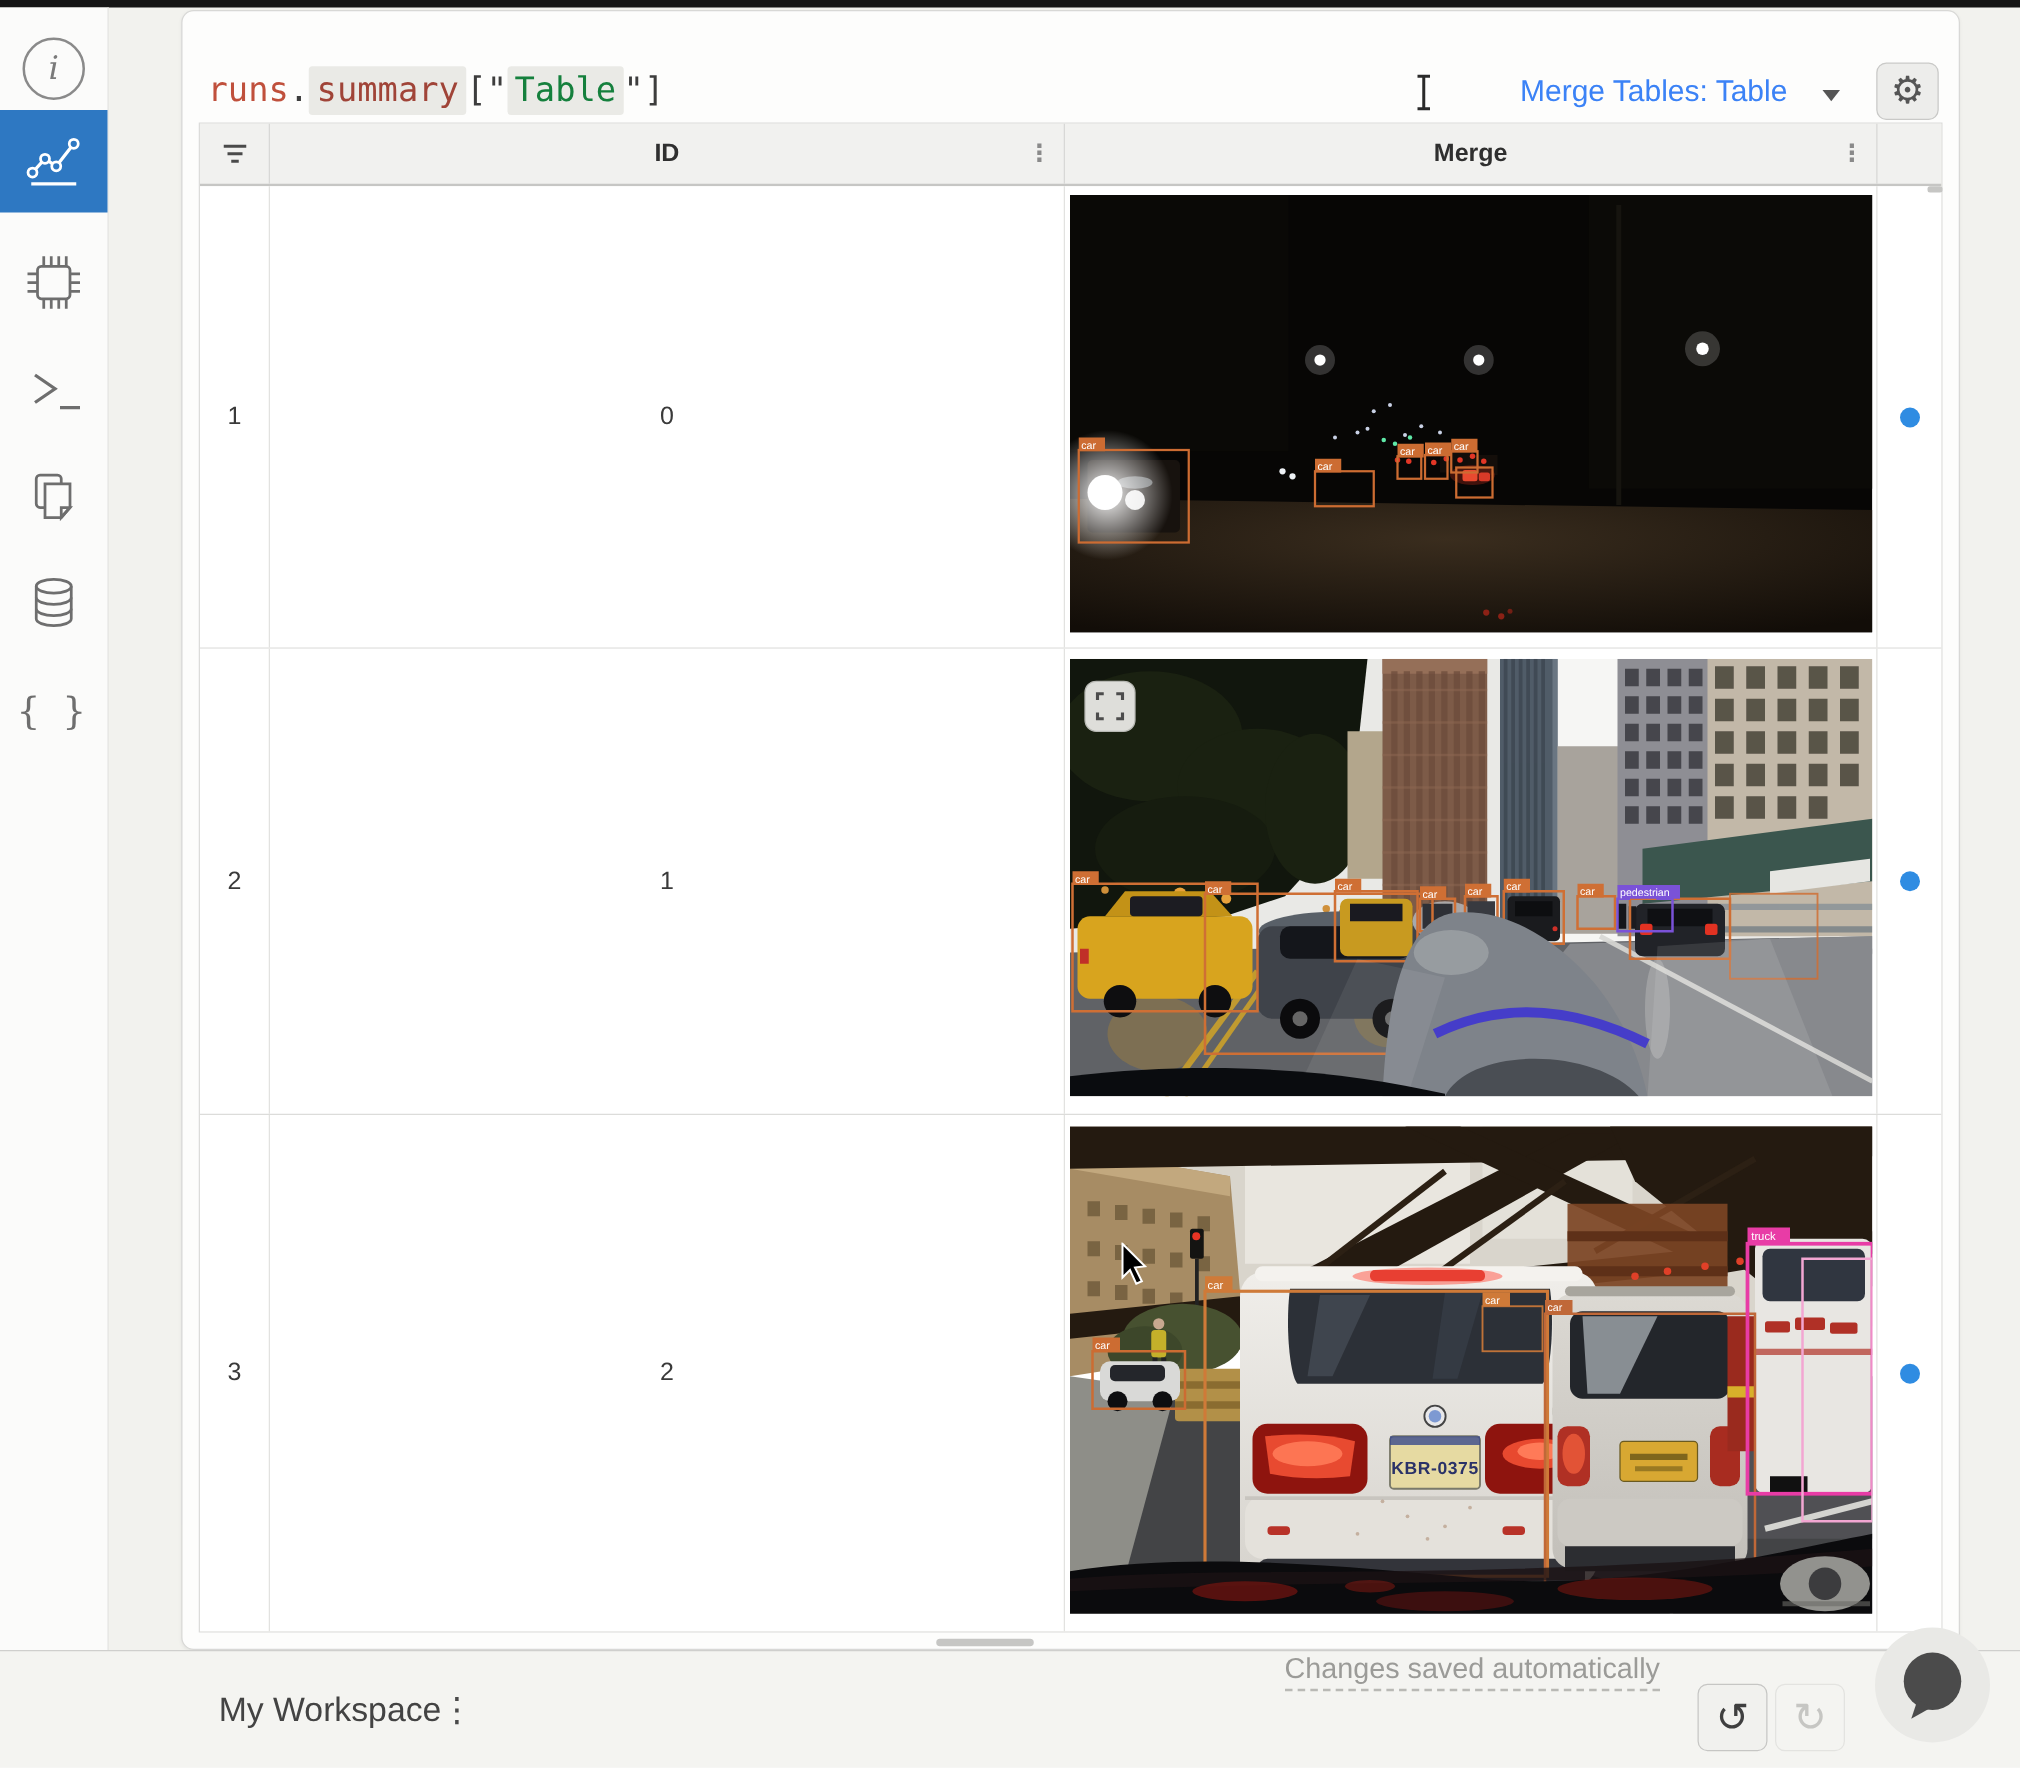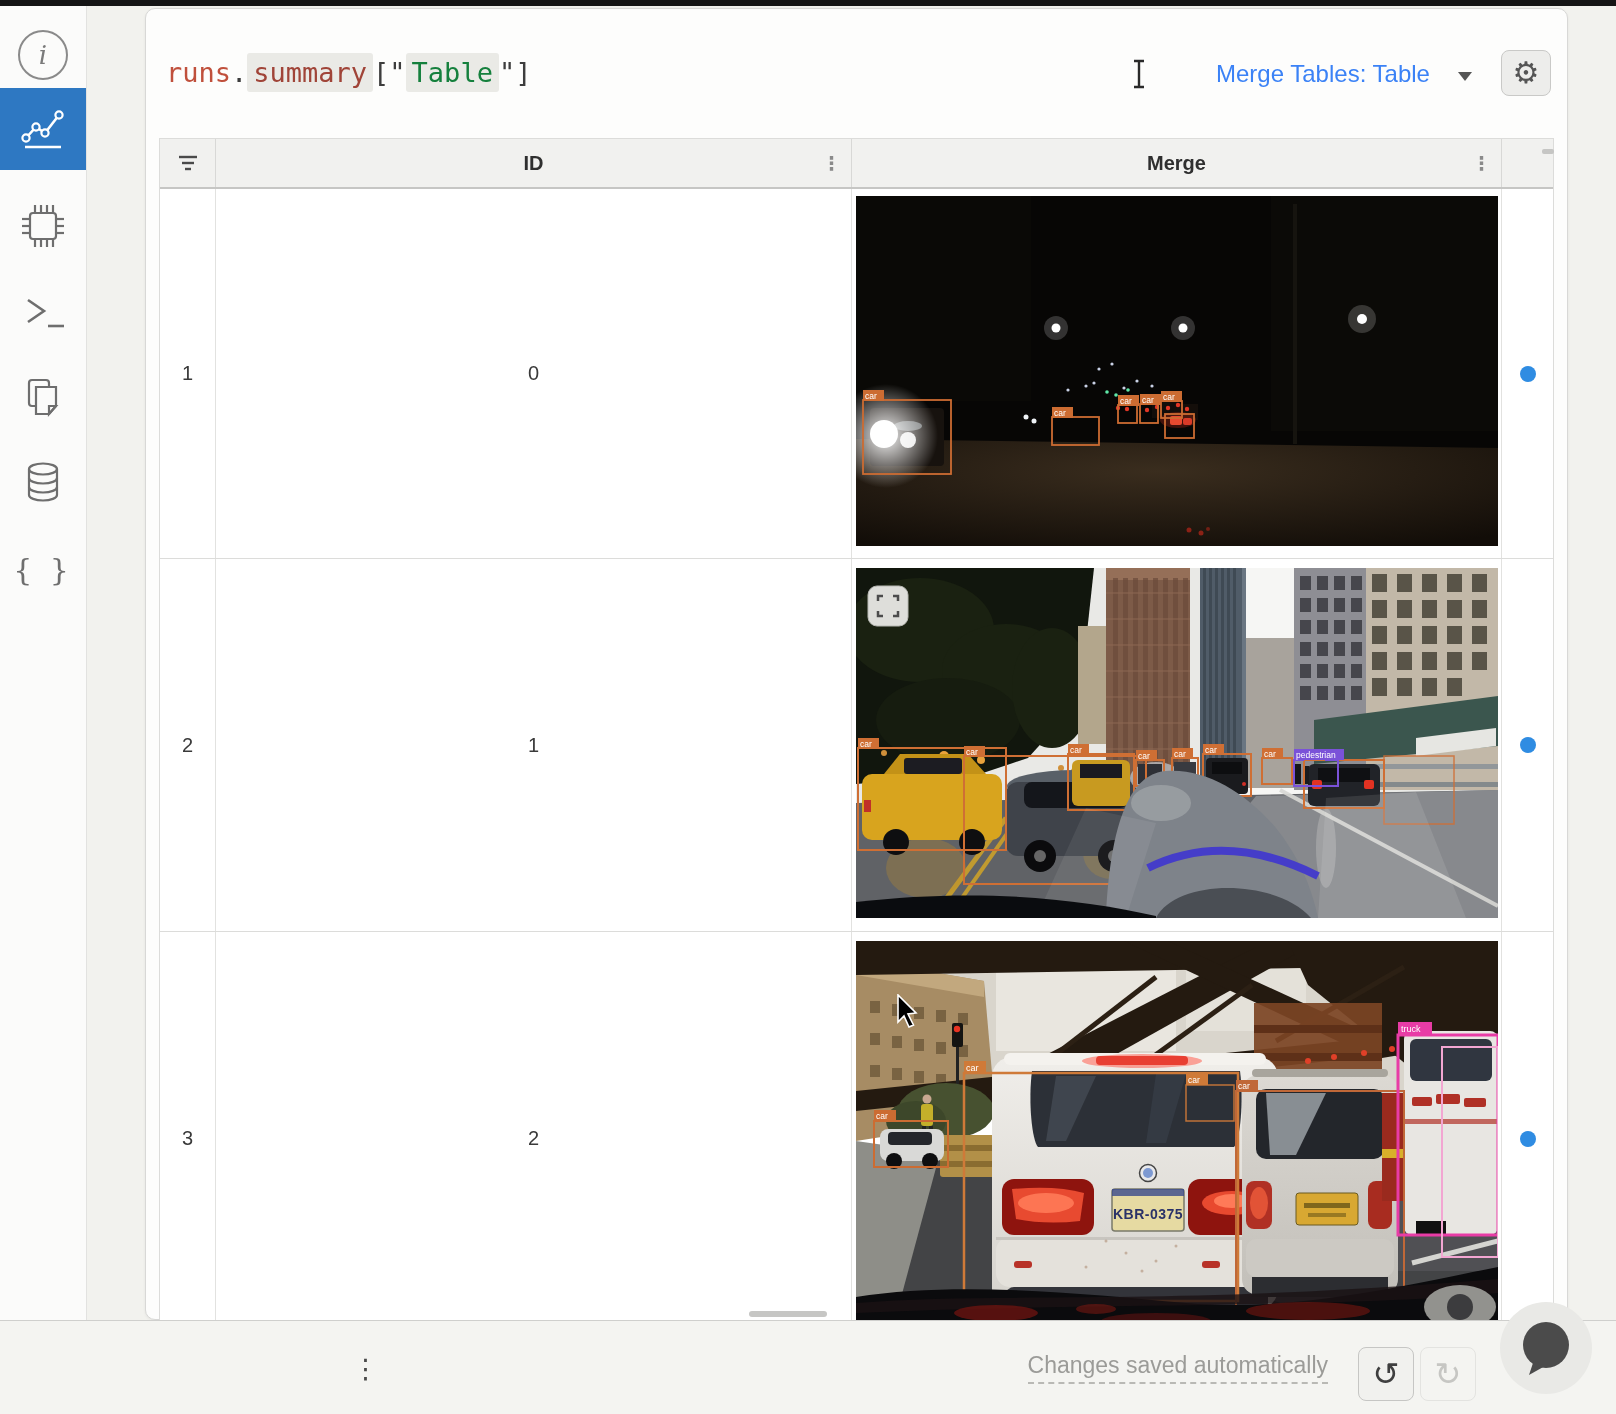--- a/index.html
+++ b/index.html
@@ -23,38 +23,38 @@
   .tok.hl{background:#eaeae6;border-radius:3px;padding:4px 6px;}
   .tok-runs{color:#c0503c;} .tok-plain{color:#3d3d3d;} .tok-summary{color:#a04438;} .tok-string{color:#15803d;}
   
   .ibeam{left:985px;top:50px;width:16px;height:30px;}
   .merge{left:1070px;top:48px;height:34px;display:flex;align-items:center;font-size:24px;color:#3b82f6;cursor:pointer;}
   .caret{left:1312px;top:63px;width:0;height:0;border-left:7px solid transparent;border-right:7px solid transparent;border-top:9px solid #555;}
   .gear-btn{left:1355px;top:41px;width:50px;height:46px;background:#ededeb;border:1px solid #c9c9c7;border-radius:8px;
             display:flex;align-items:center;justify-content:center;cursor:pointer;box-sizing:border-box;}
   .gear-glyph{font-family:"DejaVu Sans",sans-serif;font-size:30px;color:#555;line-height:1;}
   
-  .table{left:13px;top:89px;width:1395px;height:1208px;border:1px solid #dcdcda;box-sizing:border-box;margin-top:40px;}
+  .table{left:13px;top:89px;width:1395px;height:1208px;border:1px solid #dcdcda;box-sizing:border-box;}
   .thead{display:grid;grid-template-columns:56px 636px 650px 51px;height:50px;background:#f1f1ef;border-bottom:2px solid #c6c6c4;box-sizing:border-box;}
   .th{position:relative;display:flex;align-items:center;justify-content:center;font-size:20px;font-weight:bold;color:#2f2f2f;border-right:1px solid #d8d8d6;}
   .th:last-child{border-right:none;}
   .kebab{position:absolute;right:10px;top:50%;transform:translateY(-50%);font-family:"DejaVu Sans",sans-serif;font-size:19px;color:#8a8a8a;cursor:pointer;line-height:1;}
   .trow{display:grid;grid-template-columns:56px 636px 650px 51px;background:#ffffff;border-bottom:1px solid #dcdcda;box-sizing:border-box;}
   .r1{height:370px;} .r2{height:373px;} .r3{height:413px;}
   .td{position:relative;display:flex;align-items:center;justify-content:center;border-right:1px solid #e2e2e0;font-size:20px;color:#3a3a3a;}
   .td:last-child{border-right:none;}
   .img-wrap{width:642px;overflow:hidden;}
   .dot{width:16px;height:16px;border-radius:50%;background:#2f8ce2;cursor:pointer;}
   .hthumb{left:603px;top:1302px;width:78px;height:6px;border-radius:3px;background:#c6c6c4;cursor:pointer;}
   .vthumb{left:1396px;top:140px;width:12px;height:5px;border-radius:2px;background:#c6c6c4;cursor:pointer;}
   
   .footer{left:0;top:1320px;width:1616px;height:94px;background:#f4f4f1;border-top:1px solid #cfcfcd;box-sizing:border-box;}
   .ws-label{position:absolute;left:175px;top:0;height:94px;display:flex;align-items:center;font-size:27px;color:#434343;}
   .ws-kebab{position:absolute;left:352px;top:0;height:94px;display:flex;align-items:center;font-family:"DejaVu Sans",sans-serif;font-size:27px;color:#4a4a4a;cursor:pointer;}
-  .status{position:absolute;right:288px;top:0;height:94px;display:flex;align-items:center;font-size:23px;color:#9b9b98;}
+  .status{position:absolute;right:288px;top:0;height:94px;display:flex;align-items:flex-start;font-size:23px;color:#9b9b98;}
   .status span{border-bottom:2px dashed #b9b9b5;padding-bottom:3px;}
   .hist-btn{position:absolute;top:26px;width:56px;height:54px;border-radius:8px;display:flex;align-items:center;justify-content:center;
             font-family:"DejaVu Sans",sans-serif;font-size:32px;box-sizing:border-box;cursor:pointer;}
   .undo{left:1358px;background:#f1f1ee;border:1px solid #c6c6c4;color:#3f3f3f;}
   .redo{left:1420px;background:transparent;border:1px solid #e3e3e0;color:#c6c6c3;}
   
   .chat{left:1500px;top:1302px;width:92px;height:92px;border-radius:50%;background:#e9e9e6;z-index:60;cursor:pointer;}
   
   .cursor{left:896px;top:994px;width:24px;height:34px;z-index:70;pointer-events:none;}
   svg text{font-family:"Liberation Sans",sans-serif;}
@@ -651,20 +651,21 @@
           <div class="dot"></div>
         </div>
     </div>
   </div>
 
   <div class="abs hthumb"></div>
   <div class="abs vthumb"></div>
 </div>
 
 <div class="abs footer">
+  <div class="ws-label">My Workspace</div>
   <div class="ws-kebab">⋮</div>
   <div class="status">
       <span>Changes saved automatically</span>
     </div>
   <div class="hist-btn undo">
       <span>↺</span>
     </div>
   <div class="hist-btn redo">
       <span>↻</span>
     </div>

